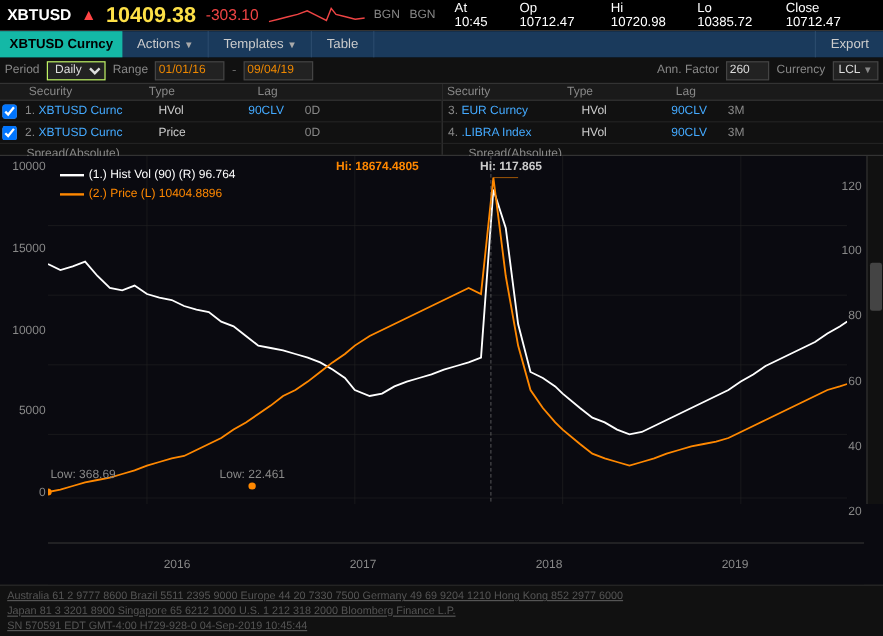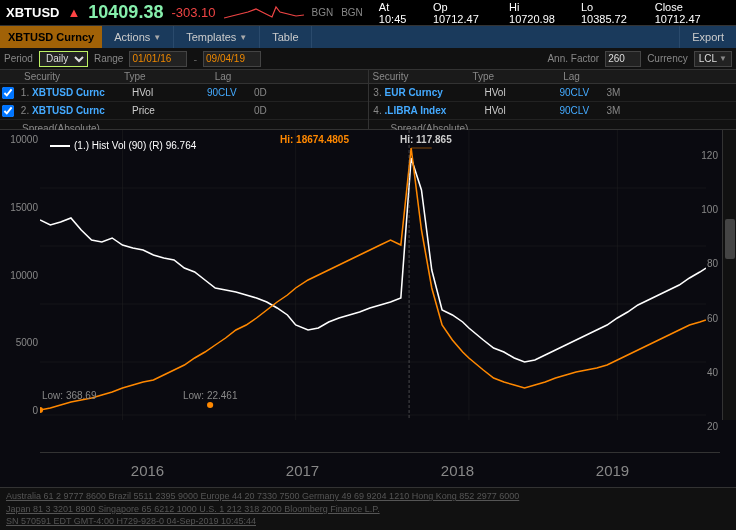--- a/index.html
+++ b/index.html
@@ -17,38 +17,38 @@
     .ticker-bar {
       display: flex;
       align-items: center;
       background: #000;
       padding: 2px 6px;
       height: 26px;
       gap: 8px;
       border-bottom: 1px solid #333;
     }
     .ticker-symbol { color: #fff; font-weight: bold; font-size: 13px; }
-    .ticker-price { color: #86efac; font-weight: bold; font-size: 18px; }
+    .ticker-price { color: #fde047; font-weight: bold; font-size: 18px; }
     .ticker-change { color: #e44; font-size: 13px; }
     .ticker-sparkline { flex: 0 0 80px; height: 18px; }
     .ticker-source { color: #888; font-size: 10px; }
     .ticker-bid-ask { color: #ccc; font-size: 11px; }
     .ticker-details { display: flex; gap: 14px; margin-left: 8px; }
     .ticker-detail { color: #aaa; font-size: 11px; }
     .ticker-detail span { color: #fff; }
 
     
     .nav-bar {
       display: flex;
       align-items: stretch;
       height: 22px;
       background: #1a3a5c;
     }
     .nav-logo {
-      background: #a16207;
+      background: #14b8a6;
       color: #000;
       font-weight: bold;
       font-size: 11px;
       padding: 0 8px;
       display: flex;
       align-items: center;
       white-space: nowrap;
     }
     .nav-item {
       color: #ccc;
@@ -152,21 +152,21 @@
     .sec-header-cell { color: #888; font-size: 10px; padding: 0 2px; }
     .sec-row {
       display: grid;
       grid-template-columns: 20px 110px 60px 50px 40px 36px 36px;
       padding: 1px 2px;
       align-items: center;
       border-bottom: 1px solid #222;
       height: 18px;
     }
     .sec-row-num { color: #888; font-size: 10px; text-align: center; }
-    .sec-name { color: #4af; font-size: 10px; overflow: hidden; white-space: nowrap; font-weight: bold; }
+    .sec-name { color: #4af; font-size: 10px; overflow: hidden; white-space: nowrap; }
     .sec-type { color: #ccc; font-size: 10px; }
     .sec-lag-val { color: #4af; font-size: 10px; text-align: right; }
     .sec-lag-unit { color: #4af; font-size: 10px; }
     .sec-lag-d { color: #888; font-size: 10px; }
     .sec-spread-row {
       padding: 1px 22px;
       color: #888;
       font-size: 10px;
       height: 16px;
       display: flex;
@@ -200,21 +200,21 @@
     .chart-annotation-lo {
       position: absolute;
       color: #ccc;
       font-size: 10px;
     }
     .x-axis {
       display: flex;
       justify-content: space-around;
       padding: 17px 30px;
       color: #888;
-      font-size: 15px;
+      font-size: 10px;
       background: #0a0a10;
       border-top: 1px solid #222;
     }
     .y-axis-left {
       position: absolute;
       left: 0;
       top: 0;
       width: 36px;
       height: 100%;
       display: flex;
@@ -605,20 +605,24 @@
     </div>
     <div class="chart-annotation-lo" style="position:absolute;left:183px;top:260px;color:#888;font-size:10px;">
       <span>Low: 22.461</span>
     </div>
 
     <div class="chart-legend" style="position:absolute;left:50px;top:8px;">
       <div class="chart-legend-item">
         <div class="legend-line-white"></div>
         <span style="color:#fff;font-size:10px;">(1.) Hist Vol (90) (R) 96.764</span>
       </div>
+      <div class="chart-legend-item">
+        <div class="legend-line-orange"></div>
+        <span style="color:#f80;font-size:10px;">(2.) Price (L) 10404.8896</span>
+      </div>
     </div>
 
     <div class="x-axis" style="position:absolute;bottom:0;left:40px;right:16px;height:24px;display:flex;justify-content:space-around;align-items:center;background:#0a0a10;border-top:1px solid #333;">
       <span>2016</span>
       <span>2017</span>
       <span>2018</span>
       <span>2019</span>
     </div>
   </div>
 

